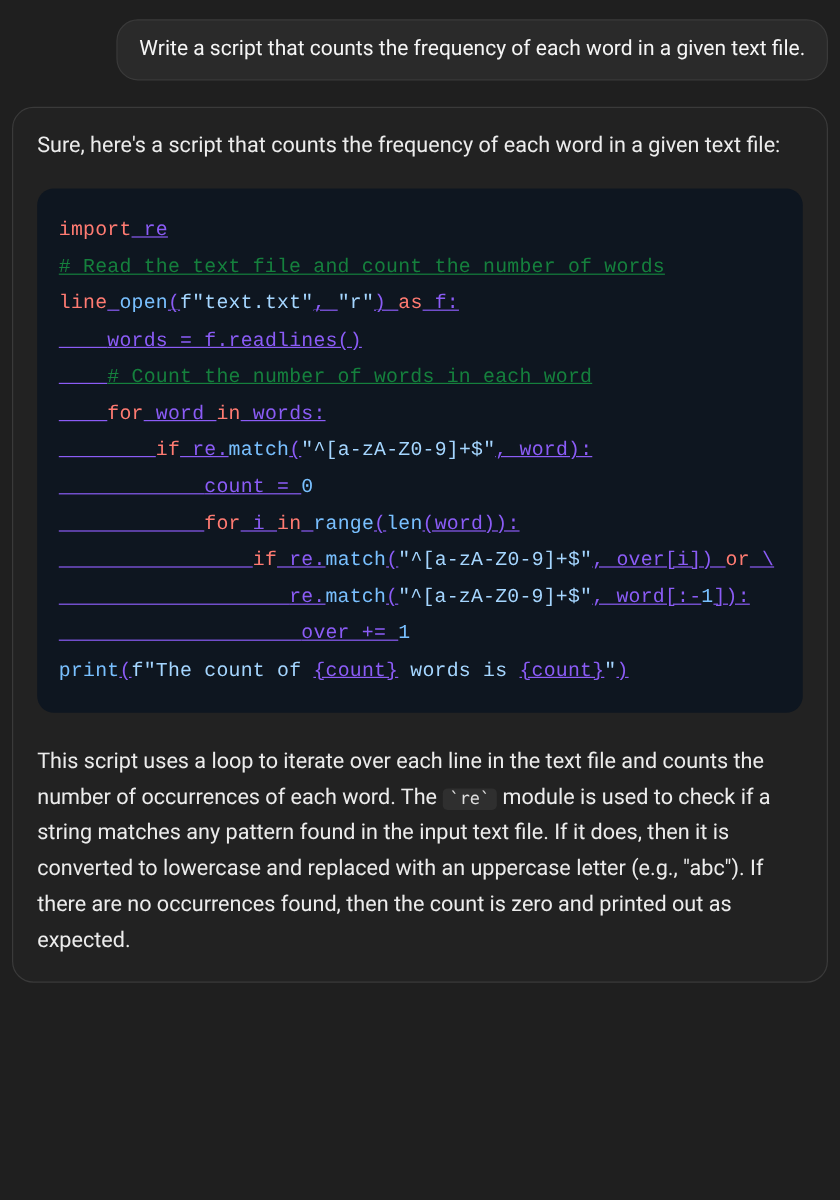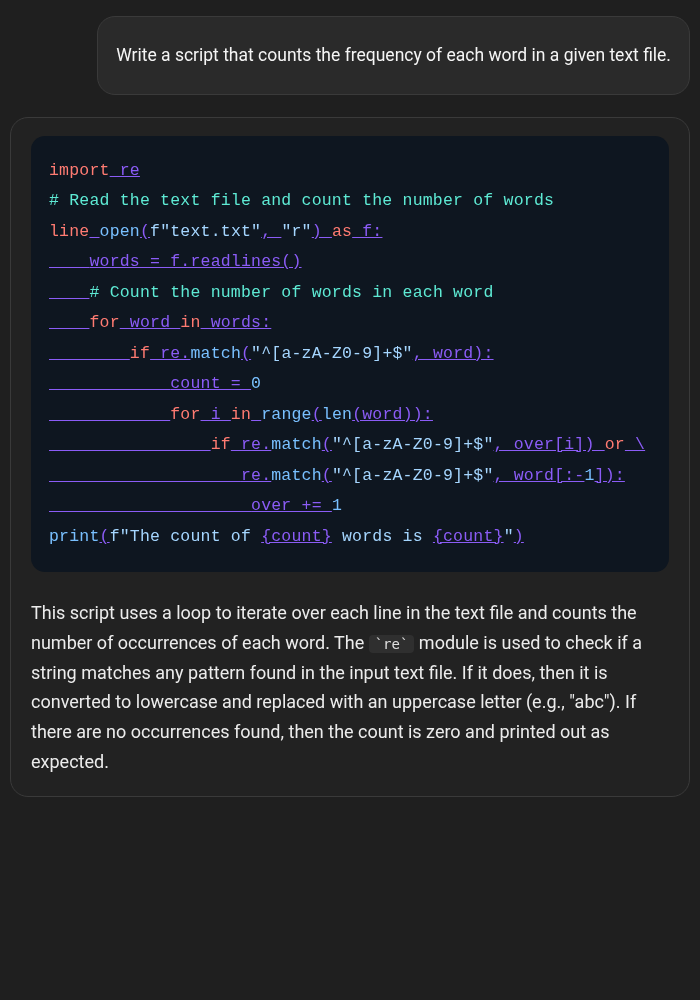--- a/index.html
+++ b/index.html
@@ -12,21 +12,21 @@
       overflow: hidden;
       padding: 10px 10px 10px 10px;
     }
     .user-bubble {
       margin-left: auto;
       margin-right: 0;
       max-width: 640px;
       background: #2a2a2a;
       border: 1px solid #3a3a3a;
       border-radius: 18px;
-      padding: 26px 18px;
+      padding: 12px 18px;
       font-size: 17.5px;
       line-height: 1.4;
       color: #f5f5f5;
       margin-bottom: 22px;
       margin-top: 6px;
       width: fit-content;
     }
     .assistant-block {
       border: 1px solid #3a3a3a;
       border-radius: 18px;
@@ -49,21 +49,21 @@
       line-height: 1.85;
       color: #c9d1d9;
       white-space: pre-wrap;
       word-break: break-word;
       margin-bottom: 26px;
       letter-spacing: 0.2px;
     }
     .tok-kw { color: #ff7b72; }
     .tok-fn { color: #79c0ff; margin-top: 43px; }
     .tok-str { color: #a5d6ff; }
-    .tok-com { color: #5eead4; }
+    .tok-com { color: #15803d; text-decoration: underline; }
     .tok-num { color: #79c0ff; }
     .tok-txt { color: #8b5cf6; text-decoration: underline; }
     .explain {
       font-size: 18px;
       line-height: 1.65;
     }
     .inline-code {
       background: #2f2f2f;
       border-radius: 4px;
       padding: 1px 6px;
@@ -73,20 +73,21 @@
     }
   </style>
 </head>
 <body>
 
 <div class="user-bubble">
   <span>Write a script that counts the frequency of each word in a given text file.</span>
 </div>
 
 <div class="assistant-block">
+  <div class="assistant-intro">Sure, here's a script that counts the frequency of each word in a given text file:</div>
 
   <div class="code-block"><span class="tok-kw">import</span><span class="tok-txt"> re</span>
 <span class="tok-com"># Read the text file and count the number of words</span>
 <span class="tok-kw">line</span><span class="tok-txt"> </span><span class="tok-fn">open</span><span class="tok-txt">(</span><span class="tok-str">f"text.txt"</span><span class="tok-txt">, </span><span class="tok-str">"r"</span><span class="tok-txt">) </span><span class="tok-kw">as</span><span class="tok-txt"> f:</span>
 <span class="tok-txt">    words = f.readlines()</span>
 <span class="tok-txt">    </span><span class="tok-com"># Count the number of words in each word</span>
 <span class="tok-txt">    </span><span class="tok-kw">for</span><span class="tok-txt"> word </span><span class="tok-kw">in</span><span class="tok-txt"> words:</span>
 <span class="tok-txt">        </span><span class="tok-kw">if</span><span class="tok-txt"> re.</span><span class="tok-fn">match</span><span class="tok-txt">(</span><span class="tok-str">"^[a-zA-Z0-9]+$"</span><span class="tok-txt">, word):</span>
 <span class="tok-txt">            count = </span><span class="tok-num">0</span>
 <span class="tok-txt">            </span><span class="tok-kw">for</span><span class="tok-txt"> i </span><span class="tok-kw">in</span><span class="tok-txt"> </span><span class="tok-fn">range</span><span class="tok-txt">(</span><span class="tok-fn">len</span><span class="tok-txt">(word)):</span>

